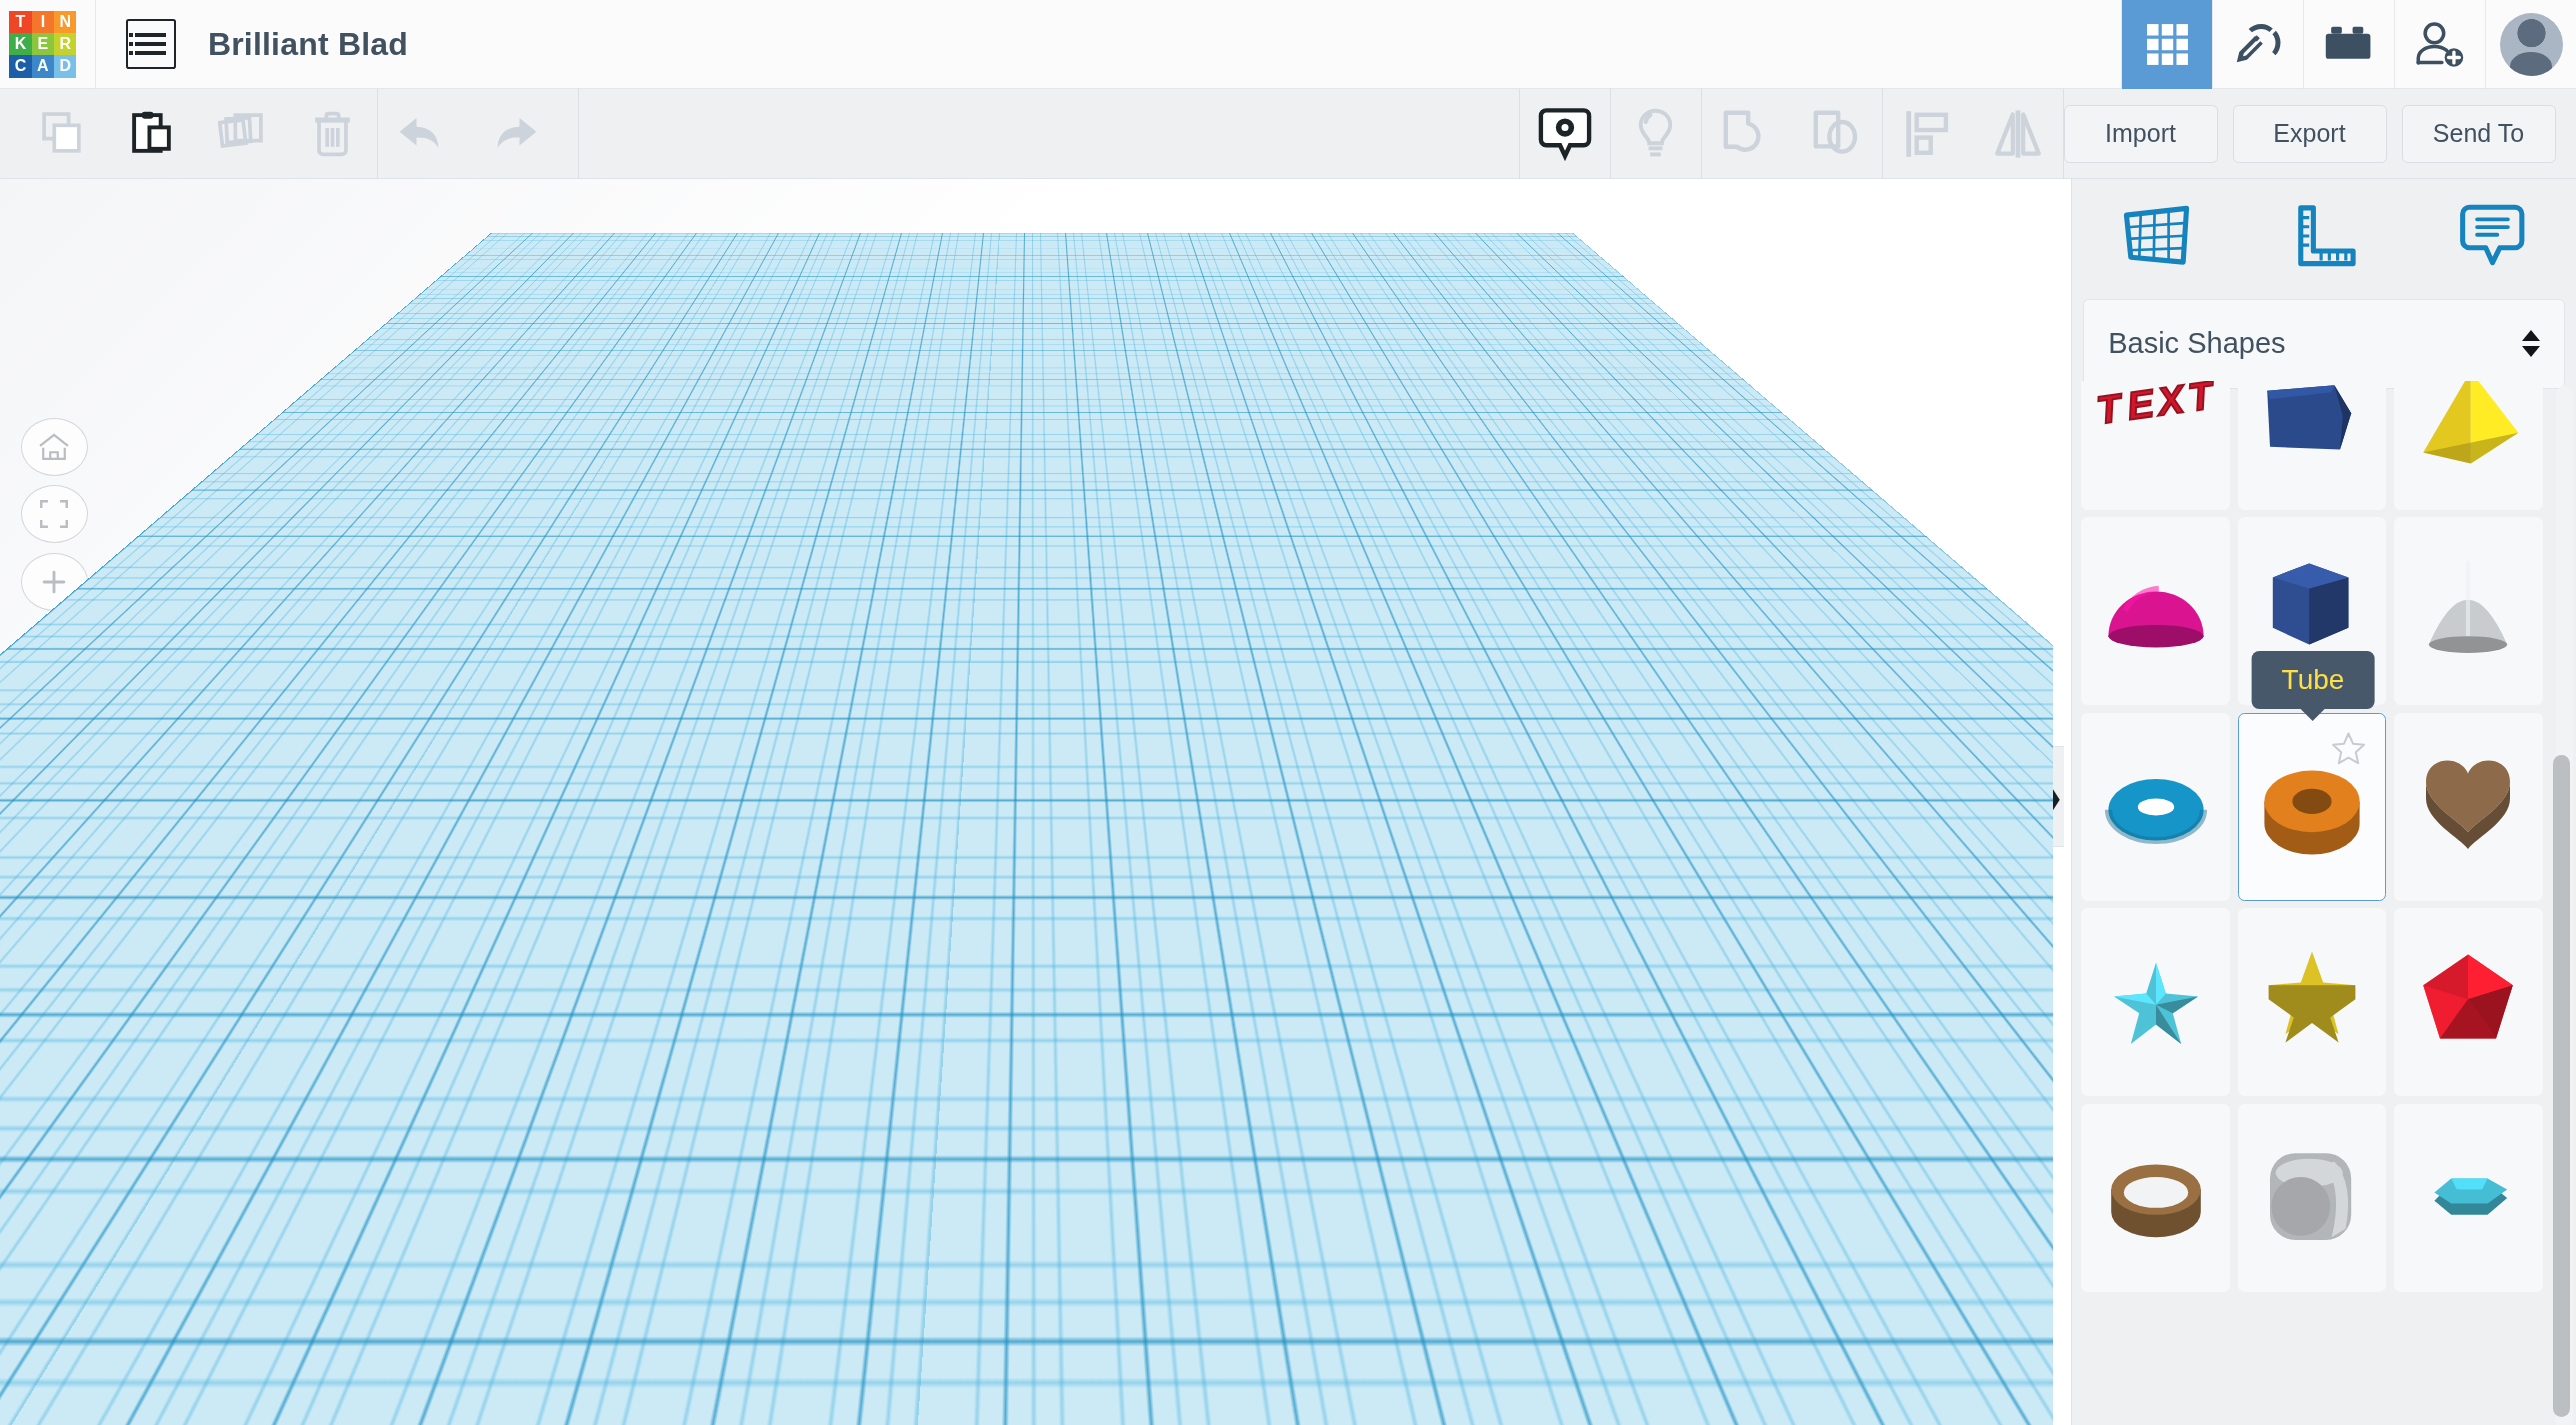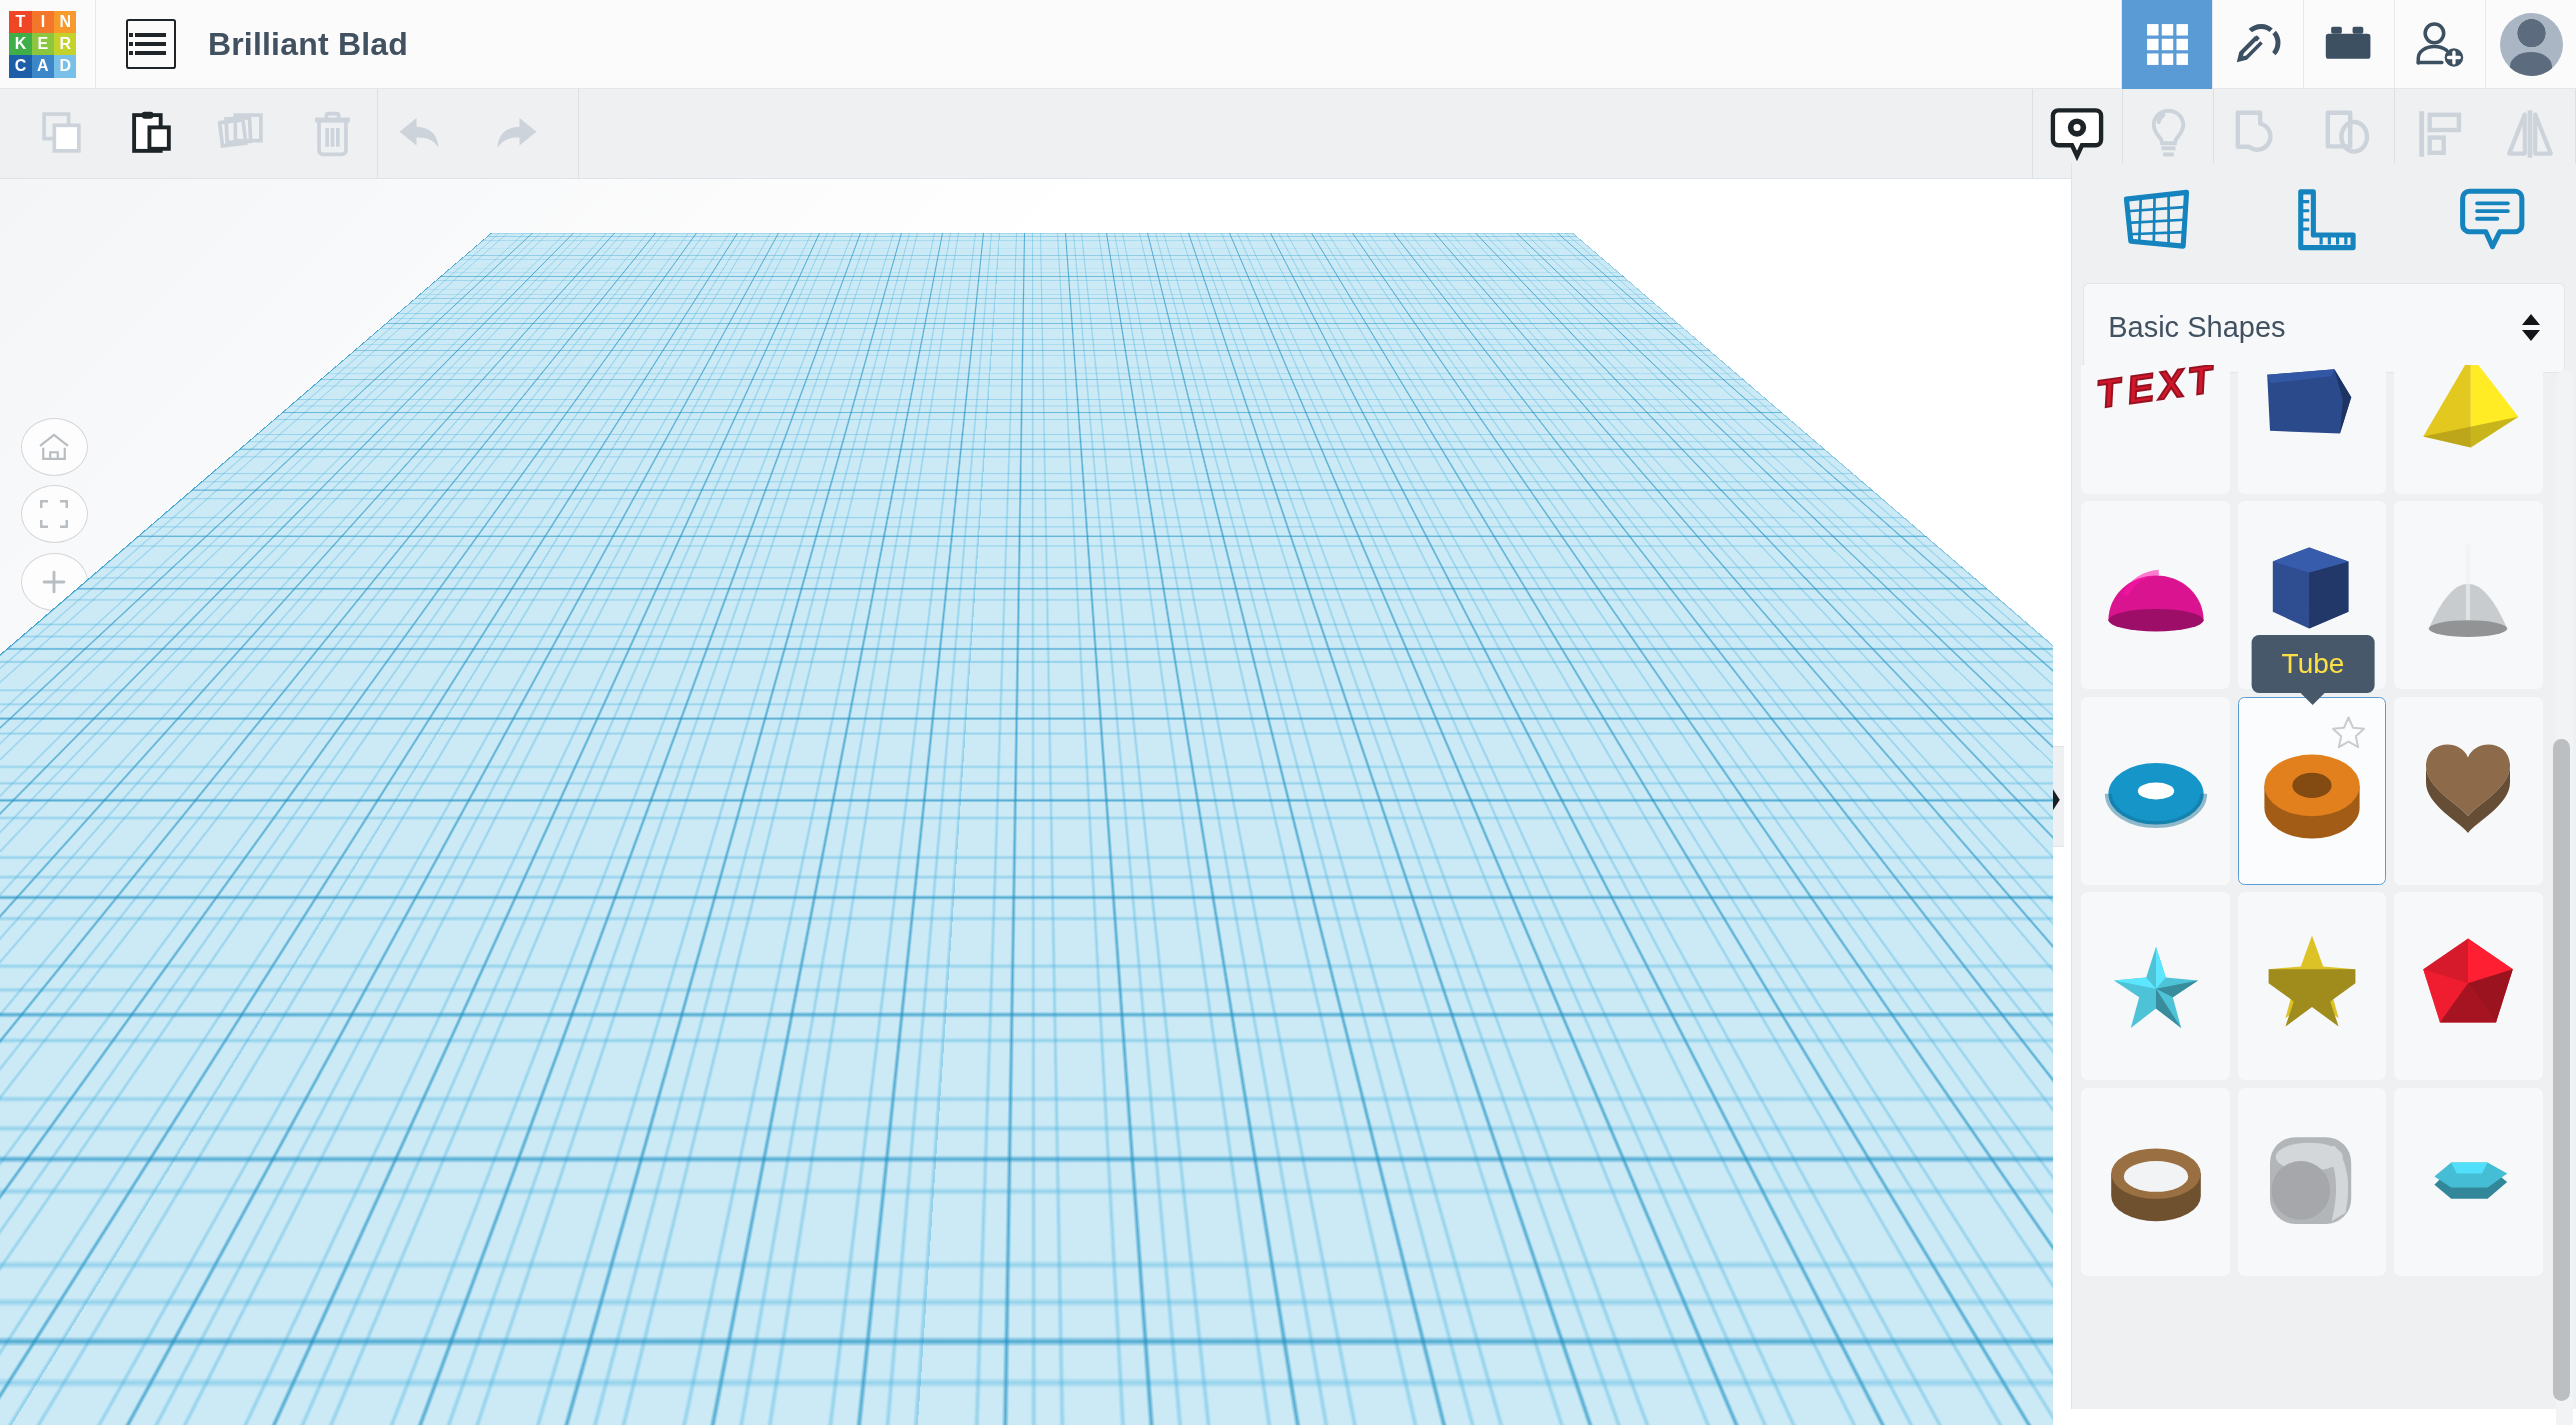--- a/index.html
+++ b/index.html
@@ -174,21 +174,21 @@
   .collapse-handle {
     position: absolute; left: 2037px; top: 746px; width: 27px; height: 101px;
     background: #eef0f2; border: 0.9px solid #e0e3e7; border-right: none;
     border-radius: 4.7px 0 0 4.7px;
     display: flex; align-items: center; justify-content: center; cursor: pointer; z-index: 6;
     font-size: 32px; color: #1c1f22; font-weight: 300;
   }
 
   
   .panel {
-    position: absolute; right: 0; top: 163px; width: 505px; height: 1246px;
+    position: absolute; right: 0; top: 179px; width: 505px; height: 1246px;
     background: #eef0f2; border-left: 0.9px solid #dfe2e6;
   }
   .panel-tabs { display: flex; height: 112px; align-items: center; }
   .ptab { flex: 1; display: flex; align-items: center; justify-content: center; cursor: pointer; }
   .dropdown {
     margin: 7.5px 11.2px 0 11.2px; height: 90px;
     background: #f7f8f9; border: 0.9px solid #e2e5e8; border-radius: 5.6px;
     display: flex; align-items: center; padding: 0 24px; cursor: pointer;
   }
   .dd-label { font-size: 29px; color: #41515f; flex: 1; }
@@ -388,20 +388,25 @@
     </div>
     <div class="tool">
       <svg width="52" height="52" viewBox="0 0 26 26">
         <path d="M10.4 3.2v19.6H2.6z" fill="none" stroke="#ccd3da" stroke-width="2.1" stroke-linejoin="round"></path>
         <path d="M15.6 3.2v19.6h7.8z" fill="none" stroke="#ccd3da" stroke-width="2.1" stroke-linejoin="round"></path>
         <line x1="13" y1="1.2" x2="13" y2="24.8" stroke="#ccd3da" stroke-width="2.4"></line>
       </svg>
     </div>
     <div class="vsep"></div>
 
+    <div class="tb-actions">
+      <div class="tb-btn">Import</div>
+      <div class="tb-btn">Export</div>
+      <div class="tb-btn">Send To</div>
+    </div>
   </div>
 
   <div class="viewport">
     <div class="vp-grad"></div>
 
     <div class="plane-wrap">
       <div class="plane"></div>
     </div>
 
 

